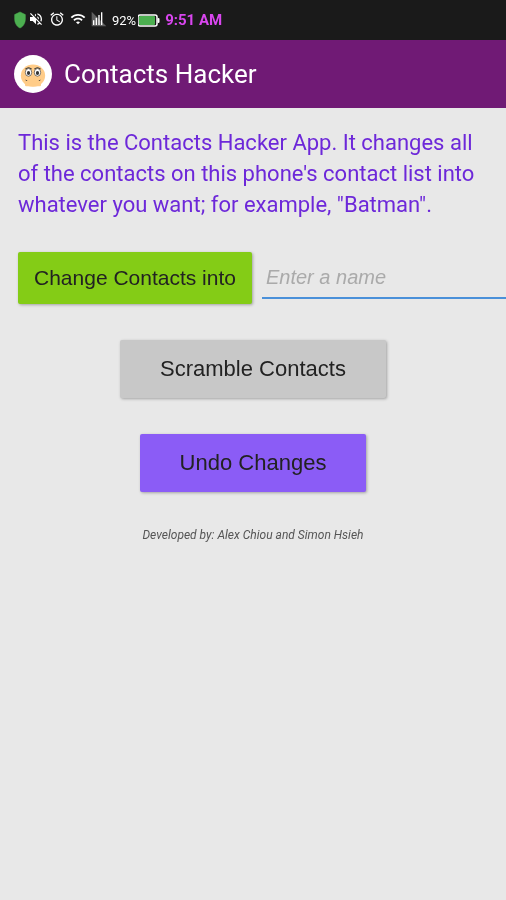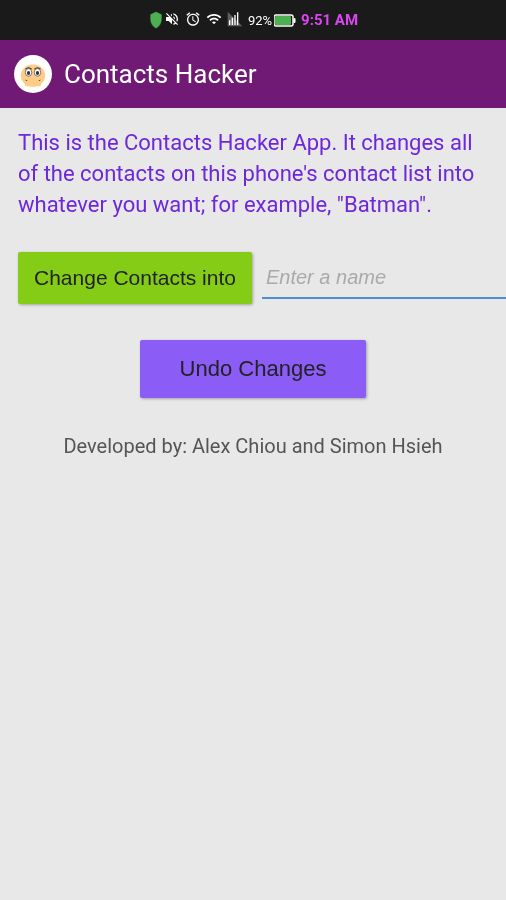--- a/index.html
+++ b/index.html
@@ -16,21 +16,21 @@
       overflow: hidden;
     }
 
     
     .status-bar {
       width: 100%;
       height: 40px;
       background: #1a1a1a;
       display: flex;
       align-items: center;
-      justify-content: center;
+      justify-content: flex-start;
       padding: 0 12px;
     }
 
     .status-bar-left {
       display: flex;
       align-items: center;
       gap: 6px;
     }
 
     .status-bar-right {
@@ -164,23 +164,24 @@
       font-size: 22px;
       color: #222;
       cursor: pointer;
       border-radius: 2px;
       box-shadow: 1px 1px 3px rgba(0,0,0,0.3);
     }
 
     
     .dev-credits {
       text-align: center;
-      font-size: 20px;
+      font-size: 12px;
       color: #555;
       margin-top: 4px;
+      font-style: italic;
     }
   </style>
 </head>
 <body>
 
 <div class="status-bar">
   <div class="status-bar-left">
     <svg class="shield-icon-svg" viewBox="0 0 16 20" fill="none">
       <path d="M8 1L2 4v5c0 4.5 2.5 8.5 6 10 3.5-1.5 6-5.5 6-10V4L8 1z" fill="#4CAF50" stroke="#4CAF50" stroke-width="0.5"></path>
     </svg>
@@ -248,19 +249,22 @@
 </div>
 
 <div class="main-content">
   <p class="description-text">This is the Contacts Hacker App. It changes all of the contacts on this phone's contact list into whatever you want; for example, "Batman".</p>
 
   <div class="change-contacts-row">
     <button class="change-contacts-btn">Change Contacts into</button>
     <input class="name-input" type="text" placeholder="Enter a name" style="">
   </div>
 
+  <div class="scramble-btn-wrapper">
+    <button class="scramble-btn">Scramble Contacts</button>
+  </div>
 
   <div class="undo-btn-wrapper">
     <button class="undo-btn">Undo Changes</button>
   </div>
 
   <p class="dev-credits">Developed by: Alex Chiou and Simon Hsieh</p>
 </div>
 
 </body></html>

